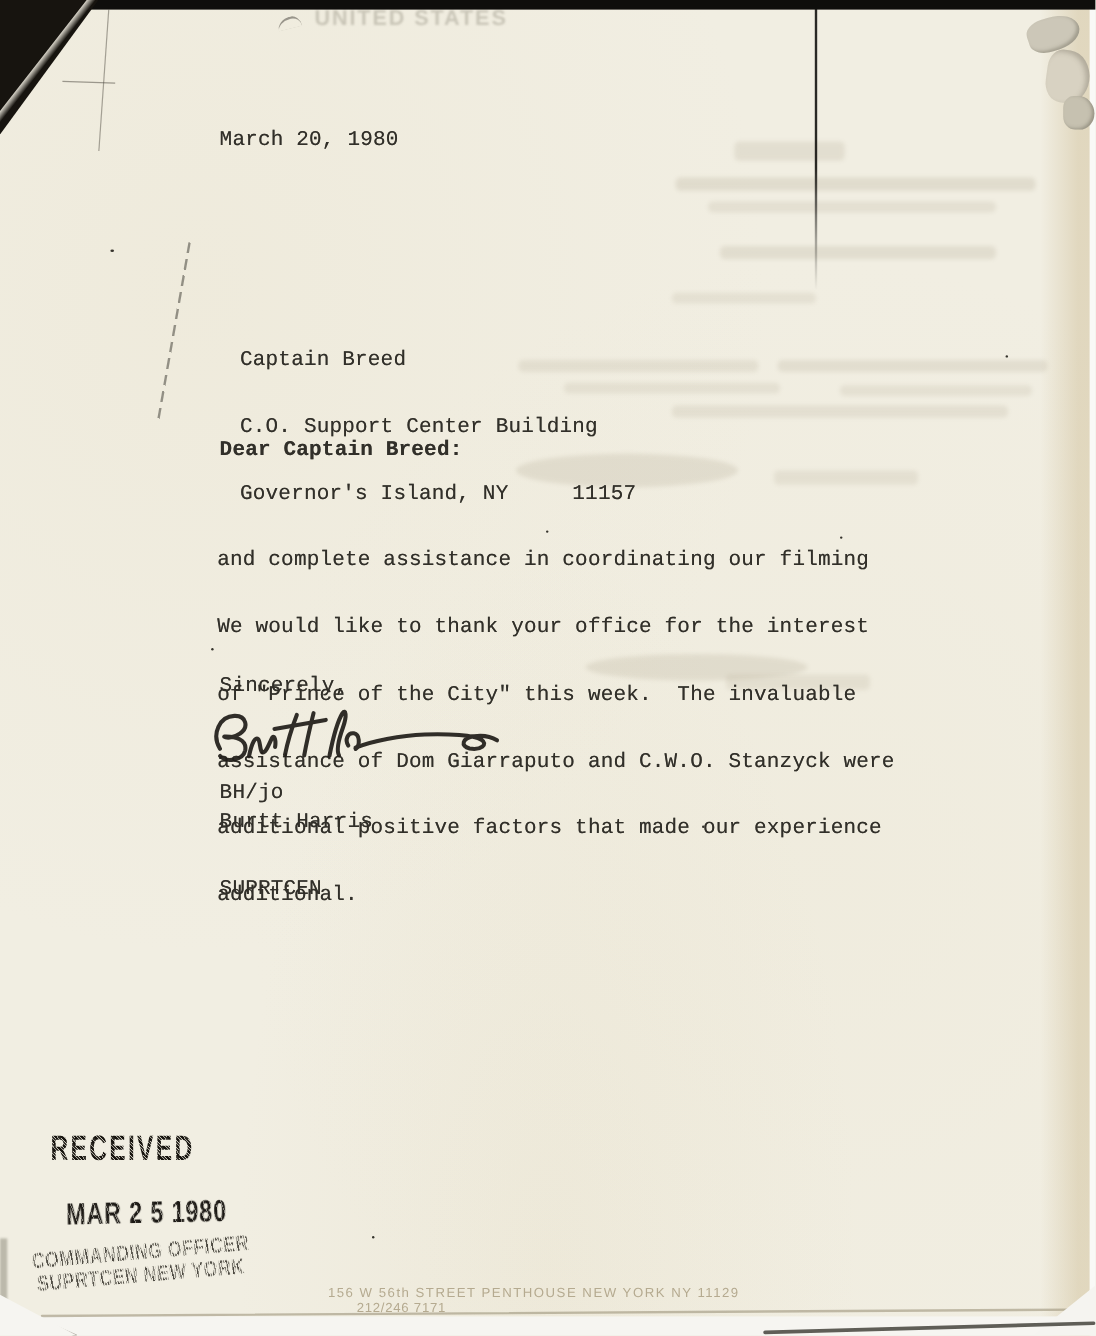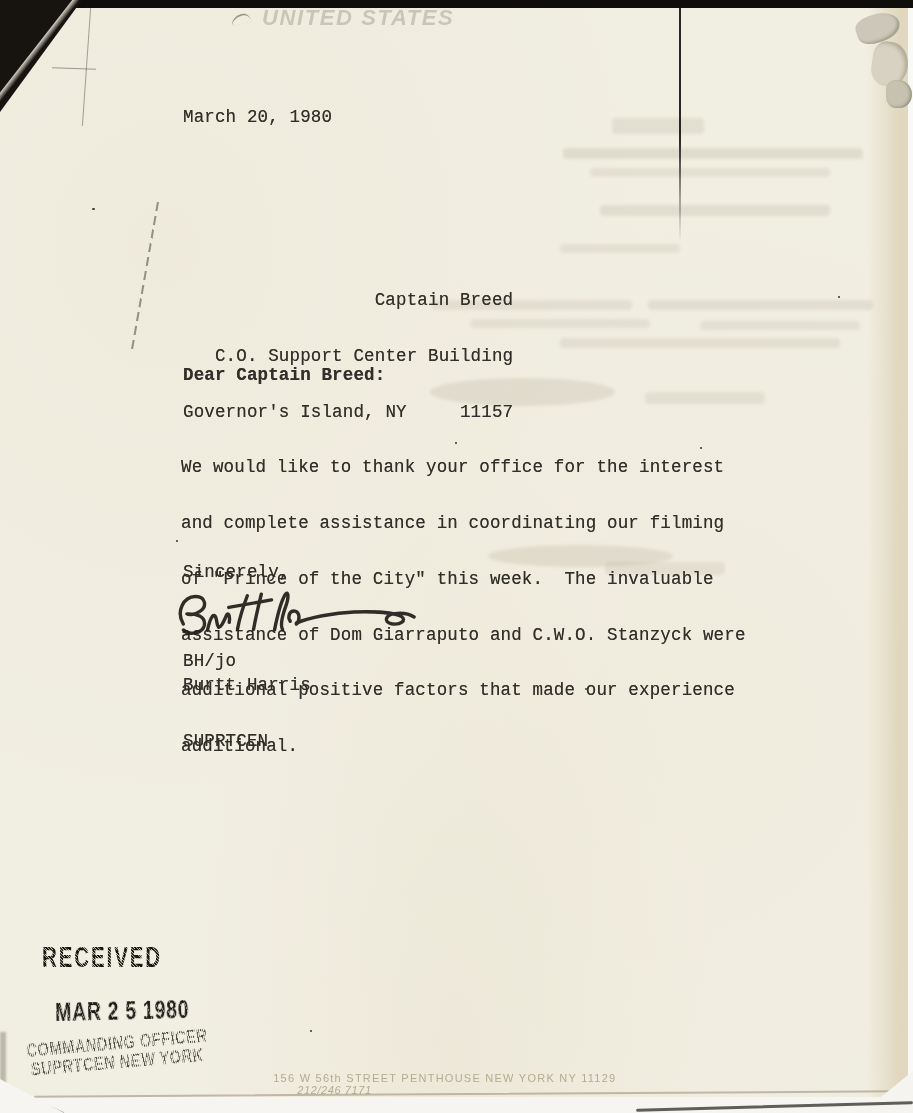--- a/index.html
+++ b/index.html
@@ -91,26 +91,26 @@
     mask-image:repeating-linear-gradient(78deg,#000 0 1.6px,rgba(0,0,0,0.15) 1.6px 2.6px,rgba(0,0,0,0.7) 2.6px 4px,rgba(0,0,0,0.05) 4px 5px);
     filter:blur(0.45px);
   }
   .stamp-unit .l2{padding-left:4px;}
   
   .footer-line{
     position:absolute;left:256px;top:1060px;
     font-size:11px;letter-spacing:1.25px;color:#b2a78c;
     filter:blur(0.4px);opacity:0.95;white-space:pre;
   }
-  .footer-line .phone{margin-left:24px;letter-spacing:0.6px;font-style:italic;}
+  .footer-line .phone{margin-left:24px;letter-spacing:0.6px;}
   
   .ghost-top{
     position:absolute;left:262px;top:5px;
-    font-size:22px;font-weight:bold;letter-spacing:1.6px;color:#a39f90;
-    opacity:0.5;filter:blur(0.7px);font-style:italic;
+    font-size:18px;font-weight:bold;letter-spacing:1.6px;color:#a39f90;
+    opacity:0.5;filter:blur(0.7px);
   }
 </style>
 </head>
 <body>
 
 <div class="paper">
 
   <div class="ghost-top">UNITED STATES</div>
 
   <div class="smudge" style="left:612px;top:118px;width:92px;height:16px;opacity:0.14;"></div>
@@ -138,31 +138,31 @@
 
   <div class="vline-right"></div>
   <div class="crease-v"></div>
   <div class="crease-h"></div>
   <div class="squiggle"></div>
   <div class="slash"></div>
   <div class="left-smear"></div>
 
   <div class="tw" style="left:183px;top:108px;">March 20, 1980</div>
 
-  <div class="tw" style="left:183px;top:254px;text-align:right;">
+  <div class="tw" style="left:200px;top:254px;">
     <div>Captain Breed</div>
     <div>C.O. Support Center Building</div>
     <div>Governor's Island, NY     11157</div>
   </div>
 
   <div class="tw" style="left:183px;top:366px;font-weight:bold;">Dear Captain Breed:</div>
 
   <div class="tw" style="left:181px;top:421px;">
+    <div>and complete assistance in coordinating our filming</div>
     <div>We would like to thank your office for the interest</div>
-    <div>and complete assistance in coordinating our filming</div>
     <div>of "Prince of the City" this week.  The invaluable</div>
     <div>assistance of Dom Giarraputo and C.W.O. Stanzyck were</div>
     <div>additional positive factors that made our experience</div>
     <div>additional.</div>
   </div>
 
   <div class="tw" style="left:183px;top:563px;">Sincerely,</div>
 
   <svg class="signature" width="250" height="60" viewBox="0 0 250 60">
     <g fill="none" stroke="#221f1a" stroke-width="3.4" stroke-linecap="round" stroke-linejoin="round" opacity="0.93">

